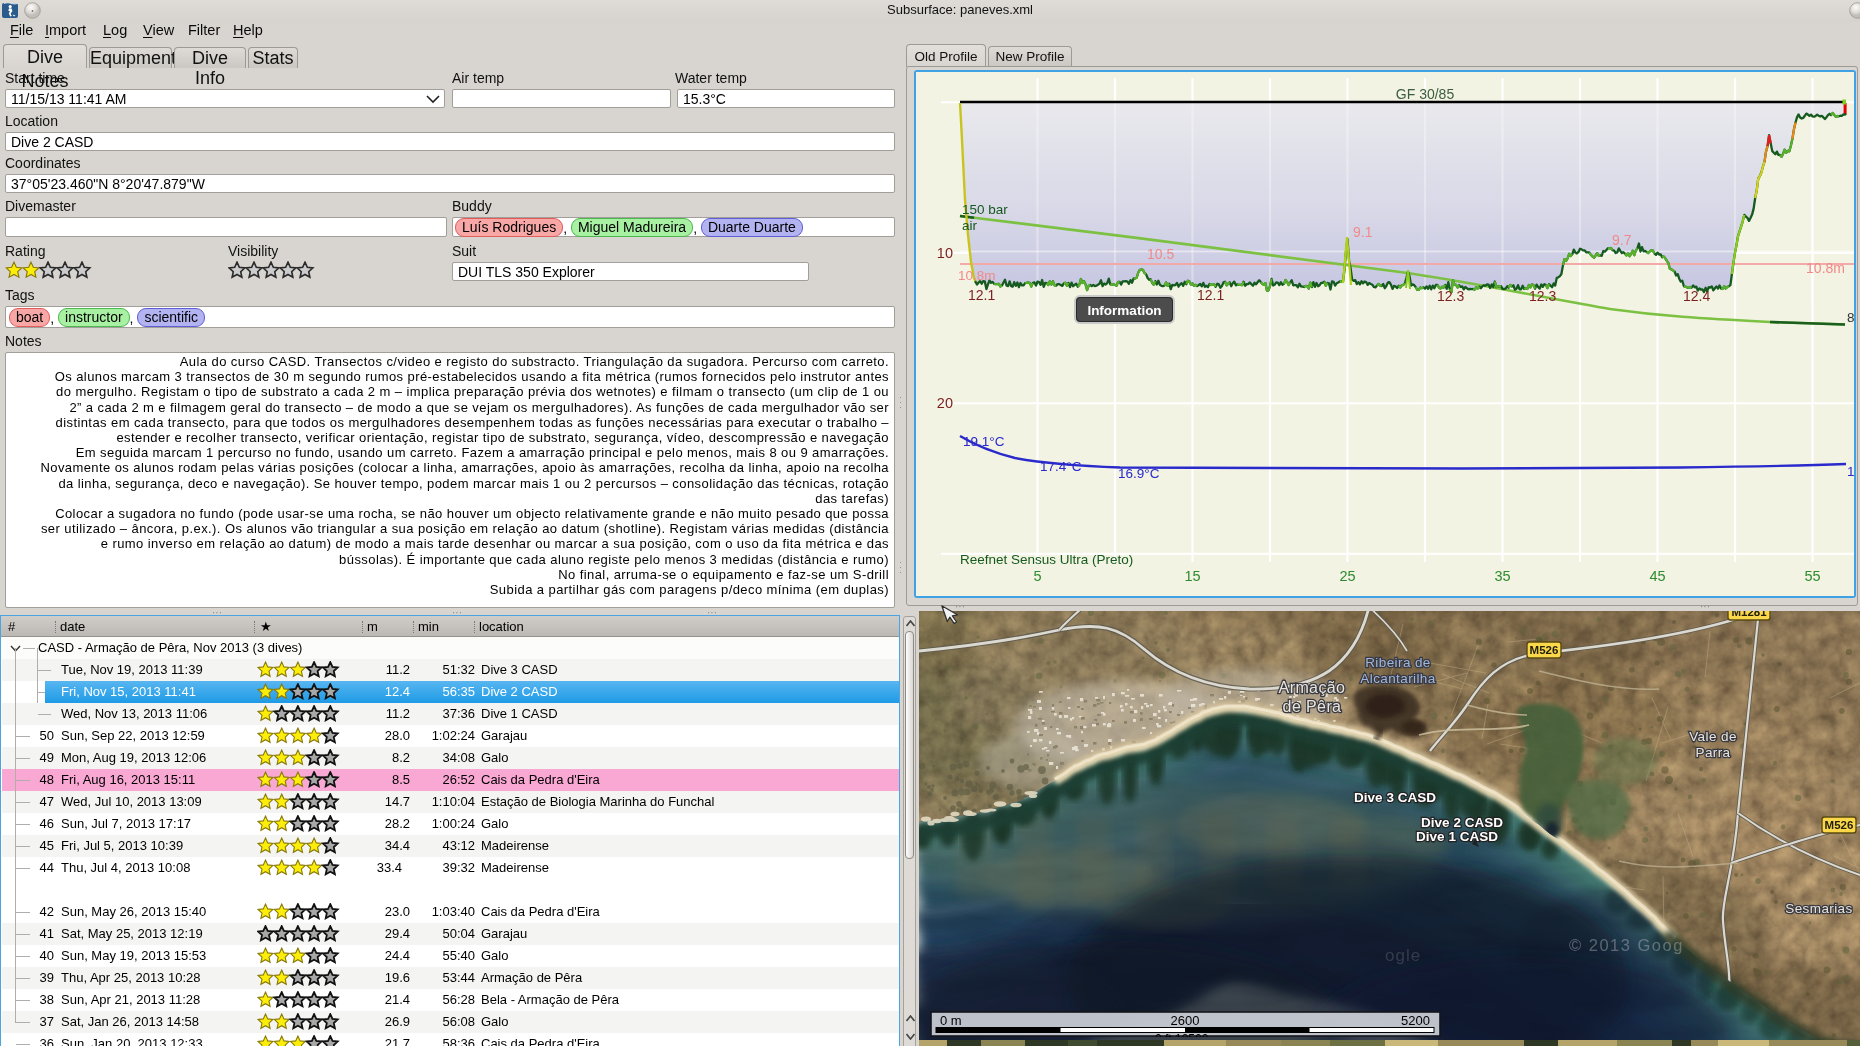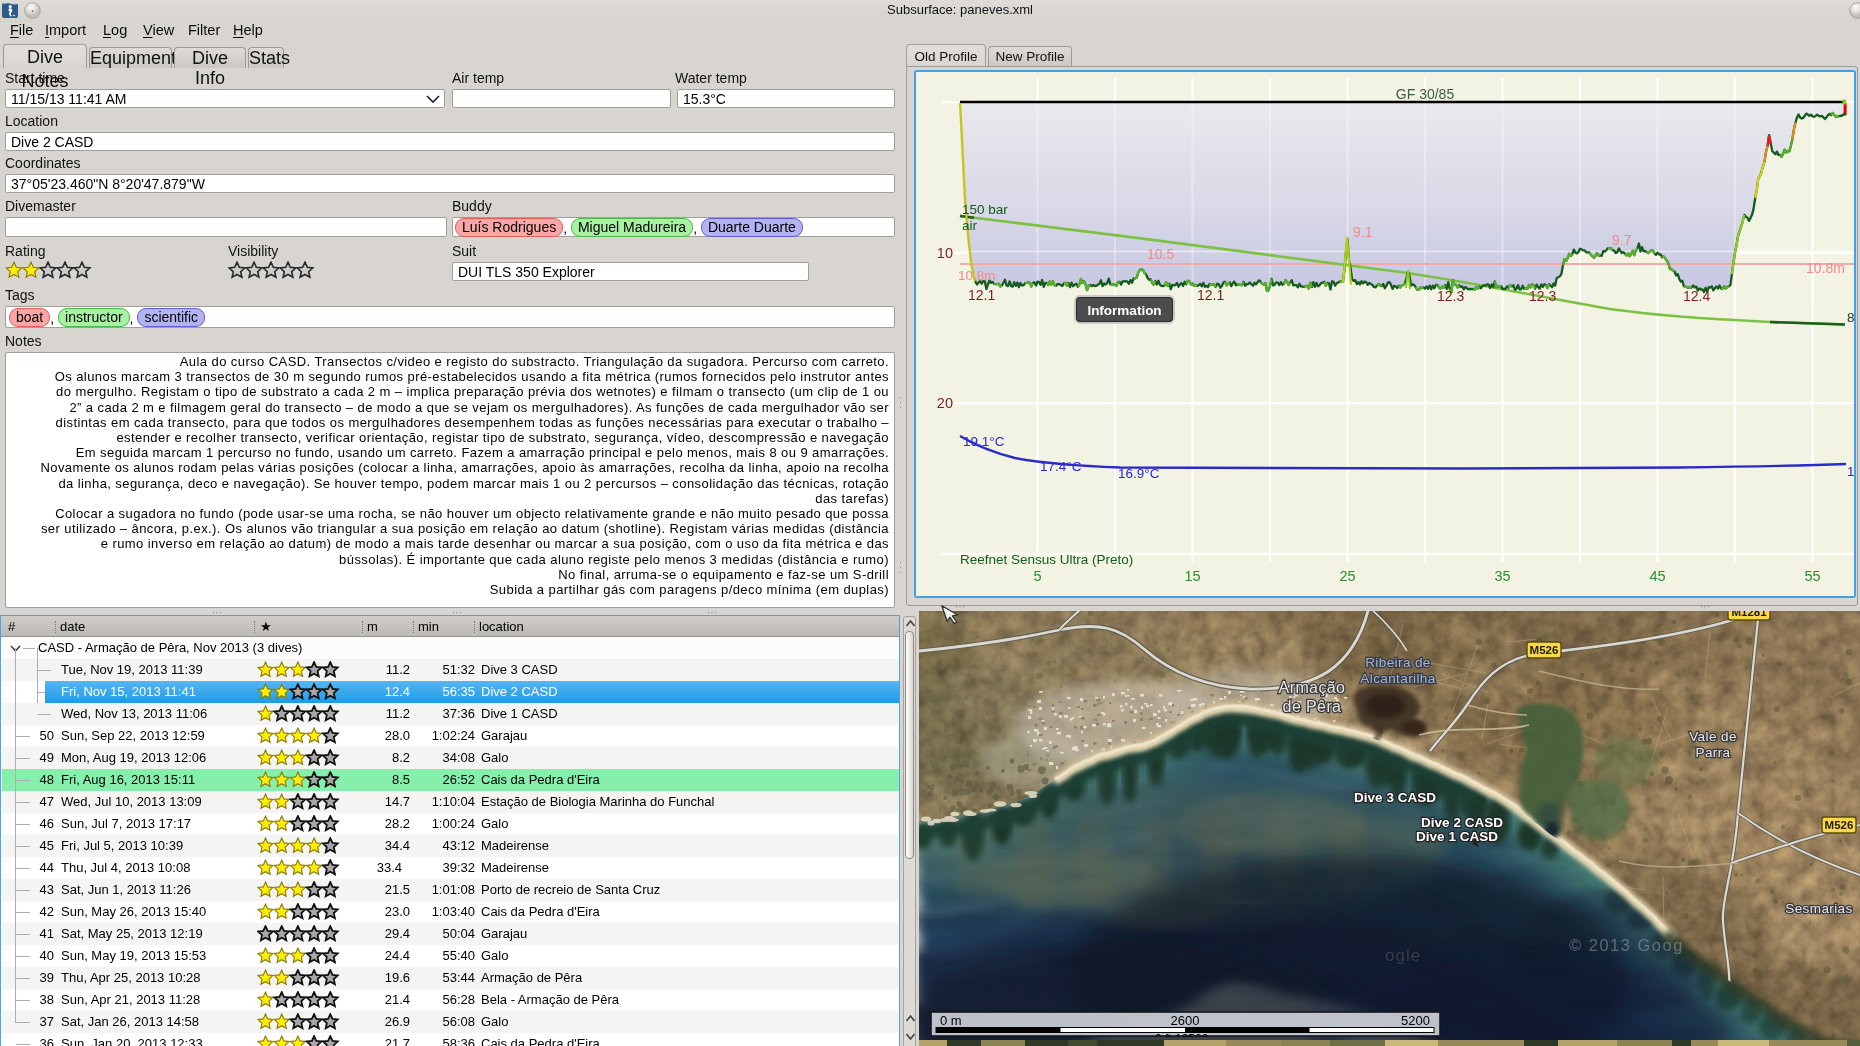--- a/index.html
+++ b/index.html
@@ -50,21 +50,21 @@
   </svg>
 <div class="menu" style="left:10px;"><u>F</u>ile</div>
 <div class="menu" style="left:45px;"><u>I</u>mport</div>
 <div class="menu" style="left:103px;"><u>L</u>og</div>
 <div class="menu" style="left:143px;"><u>V</u>iew</div>
 <div class="menu" style="left:188px;">Filter</div>
 <div class="menu" style="left:233px;"><u>H</u>elp</div>
 <div class="tab on" style="left:3px;top:44px;width:84px;height:24px;line-height:24px;">Dive Notes</div>
 <div class="tab" style="left:89px;top:47px;width:83px;height:21px;line-height:20px;">Equipment</div>
 <div class="tab" style="left:174px;top:47px;width:72px;height:21px;line-height:20px;">Dive Info</div>
-<div class="tab" style="left:248px;top:47px;width:36px;height:21px;line-height:20px;">Stats</div>
+<div class="tab" style="left:248px;top:47px;width:50px;height:21px;line-height:20px;">Stats</div>
 <div class="lbl" style="left:5px;top:70px;">Start time</div>
 <div class="lbl" style="left:452px;top:70px;">Air temp</div>
 <div class="lbl" style="left:675px;top:70px;">Water temp</div>
 <div class="field" style="left:5px;top:89px;width:440px;height:19px;">11/15/13 11:41 AM</div>
 <svg class="abs" style="left:426px;top:95px" width="14" height="9">
     <path d="M1,1 L7,7 L13,1" fill="none" stroke="#222" stroke-width="1.6"></path>
   </svg>
 <div class="field" style="left:452px;top:89px;width:219px;height:19px;"></div>
 <div class="field" style="left:677px;top:89px;width:218px;height:19px;">15.3°C</div>
 <div class="lbl" style="left:5px;top:113px;">Location</div>
@@ -209,21 +209,21 @@
         <use href="#star" fill="#fcee09" stroke="#8a7a08" stroke-width="1.1" transform="translate(0.5,0.5)"></use>
         <use href="#star" fill="#fcee09" stroke="#8a7a08" stroke-width="1.1" transform="translate(16.7,0.5)"></use>
         <use href="#star" fill="#fcee09" stroke="#8a7a08" stroke-width="1.1" transform="translate(32.9,0.5)"></use>
         <use href="#star" fill="#a8a8a8" stroke="#111" stroke-width="1.8" transform="translate(49.1,0.5)"></use>
         <use href="#star" fill="#a8a8a8" stroke="#111" stroke-width="1.8" transform="translate(65.3,0.5)"></use>
       </svg>
       <span class="num" style="left:350px;width:58px;">8.2</span>
       <span class="num" style="left:410px;width:63px;">34:08</span>
       <span class="rtxt" style="left:479px;">Galo</span>
     </div>
-    <div class="row" style="top:153px;background:#86efac;">
+    <div class="row" style="top:153px;background:#f9a8d4;">
       <div class="abs" style="left:14px;top:11px;width:14px;border-top:1px solid #b0aeab;"></div>
       <span class="num" style="left:20px;width:32px;">48</span>
       <span class="rtxt" style="left:59px;">Fri, Aug 16, 2013 15:11</span>
       <svg class="abs" style="left:255px;top:2px" width="84" height="18">
         <use href="#star" fill="#fcee09" stroke="#8a7a08" stroke-width="1.1" transform="translate(0.5,0.5)"></use>
         <use href="#star" fill="#fcee09" stroke="#8a7a08" stroke-width="1.1" transform="translate(16.7,0.5)"></use>
         <use href="#star" fill="#fcee09" stroke="#8a7a08" stroke-width="1.1" transform="translate(32.9,0.5)"></use>
         <use href="#star" fill="#a8a8a8" stroke="#111" stroke-width="1.8" transform="translate(49.1,0.5)"></use>
         <use href="#star" fill="#a8a8a8" stroke="#111" stroke-width="1.8" transform="translate(65.3,0.5)"></use>
       </svg>
@@ -283,35 +283,20 @@
       <svg class="abs" style="left:255px;top:2px" width="84" height="18">
         <use href="#star" fill="#fcee09" stroke="#8a7a08" stroke-width="1.1" transform="translate(0.5,0.5)"></use>
         <use href="#star" fill="#fcee09" stroke="#8a7a08" stroke-width="1.1" transform="translate(16.7,0.5)"></use>
         <use href="#star" fill="#fcee09" stroke="#8a7a08" stroke-width="1.1" transform="translate(32.9,0.5)"></use>
         <use href="#star" fill="#fcee09" stroke="#8a7a08" stroke-width="1.1" transform="translate(49.1,0.5)"></use>
         <use href="#star" fill="#a8a8a8" stroke="#111" stroke-width="1.8" transform="translate(65.3,0.5)"></use>
       </svg>
       <span class="num" style="left:342px;width:58px;">33.4</span>
       <span class="num" style="left:410px;width:63px;">39:32</span>
       <span class="rtxt" style="left:479px;">Madeirense</span>
-    </div>
-    <div class="row" style="top:263px;background:#f4f4f2;">
-      <div class="abs" style="left:14px;top:11px;width:14px;border-top:1px solid #b0aeab;"></div>
-      <span class="num" style="left:20px;width:32px;">43</span>
-      <span class="rtxt" style="left:59px;">Sat, Jun 1, 2013 11:26</span>
-      <svg class="abs" style="left:255px;top:2px" width="84" height="18">
-        <use href="#star" fill="#fcee09" stroke="#8a7a08" stroke-width="1.1" transform="translate(0.5,0.5)"></use>
-        <use href="#star" fill="#fcee09" stroke="#8a7a08" stroke-width="1.1" transform="translate(16.7,0.5)"></use>
-        <use href="#star" fill="#fcee09" stroke="#8a7a08" stroke-width="1.1" transform="translate(32.9,0.5)"></use>
-        <use href="#star" fill="#a8a8a8" stroke="#111" stroke-width="1.8" transform="translate(49.1,0.5)"></use>
-        <use href="#star" fill="#a8a8a8" stroke="#111" stroke-width="1.8" transform="translate(65.3,0.5)"></use>
-      </svg>
-      <span class="num" style="left:350px;width:58px;">21.5</span>
-      <span class="num" style="left:410px;width:63px;">1:01:08</span>
-      <span class="rtxt" style="left:479px;">Porto de recreio de Santa Cruz</span>
     </div>
     <div class="row" style="top:285px;background:#ffffff;">
       <div class="abs" style="left:14px;top:11px;width:14px;border-top:1px solid #b0aeab;"></div>
       <span class="num" style="left:20px;width:32px;">42</span>
       <span class="rtxt" style="left:59px;">Sun, May 26, 2013 15:40</span>
       <svg class="abs" style="left:255px;top:2px" width="84" height="18">
         <use href="#star" fill="#fcee09" stroke="#8a7a08" stroke-width="1.1" transform="translate(0.5,0.5)"></use>
         <use href="#star" fill="#fcee09" stroke="#8a7a08" stroke-width="1.1" transform="translate(16.7,0.5)"></use>
         <use href="#star" fill="#a8a8a8" stroke="#111" stroke-width="1.8" transform="translate(32.9,0.5)"></use>
         <use href="#star" fill="#a8a8a8" stroke="#111" stroke-width="1.8" transform="translate(49.1,0.5)"></use>

